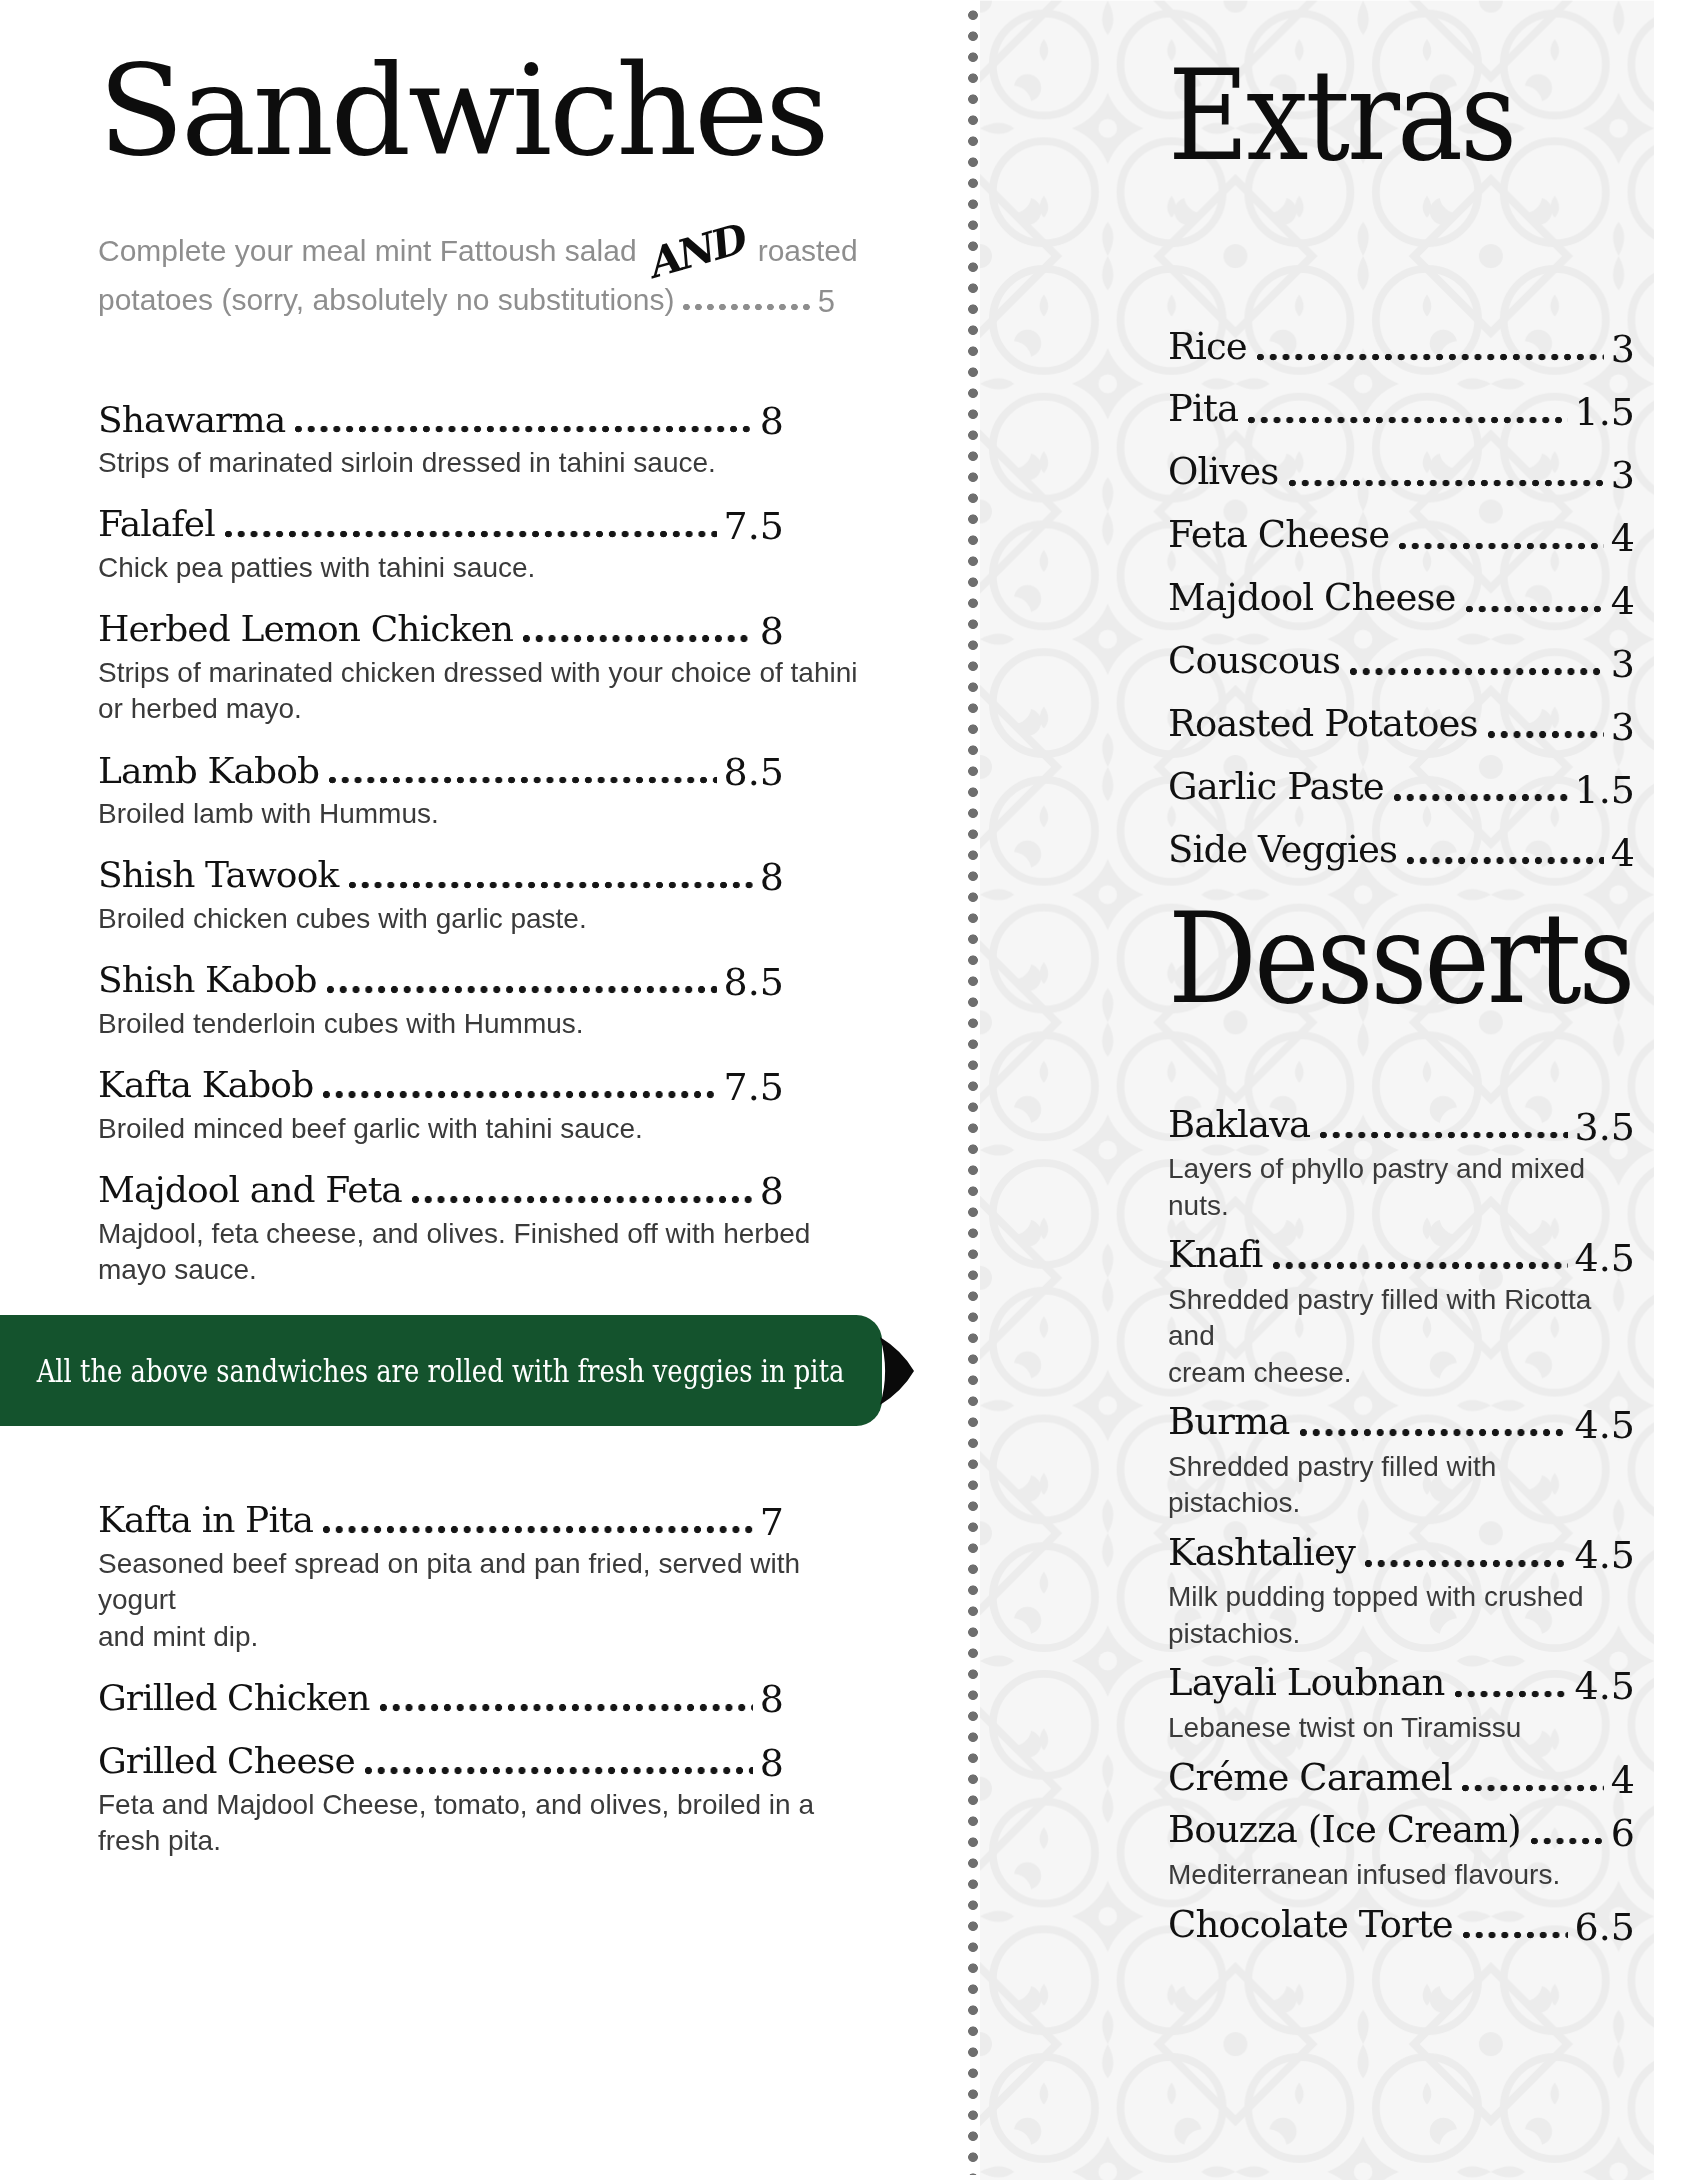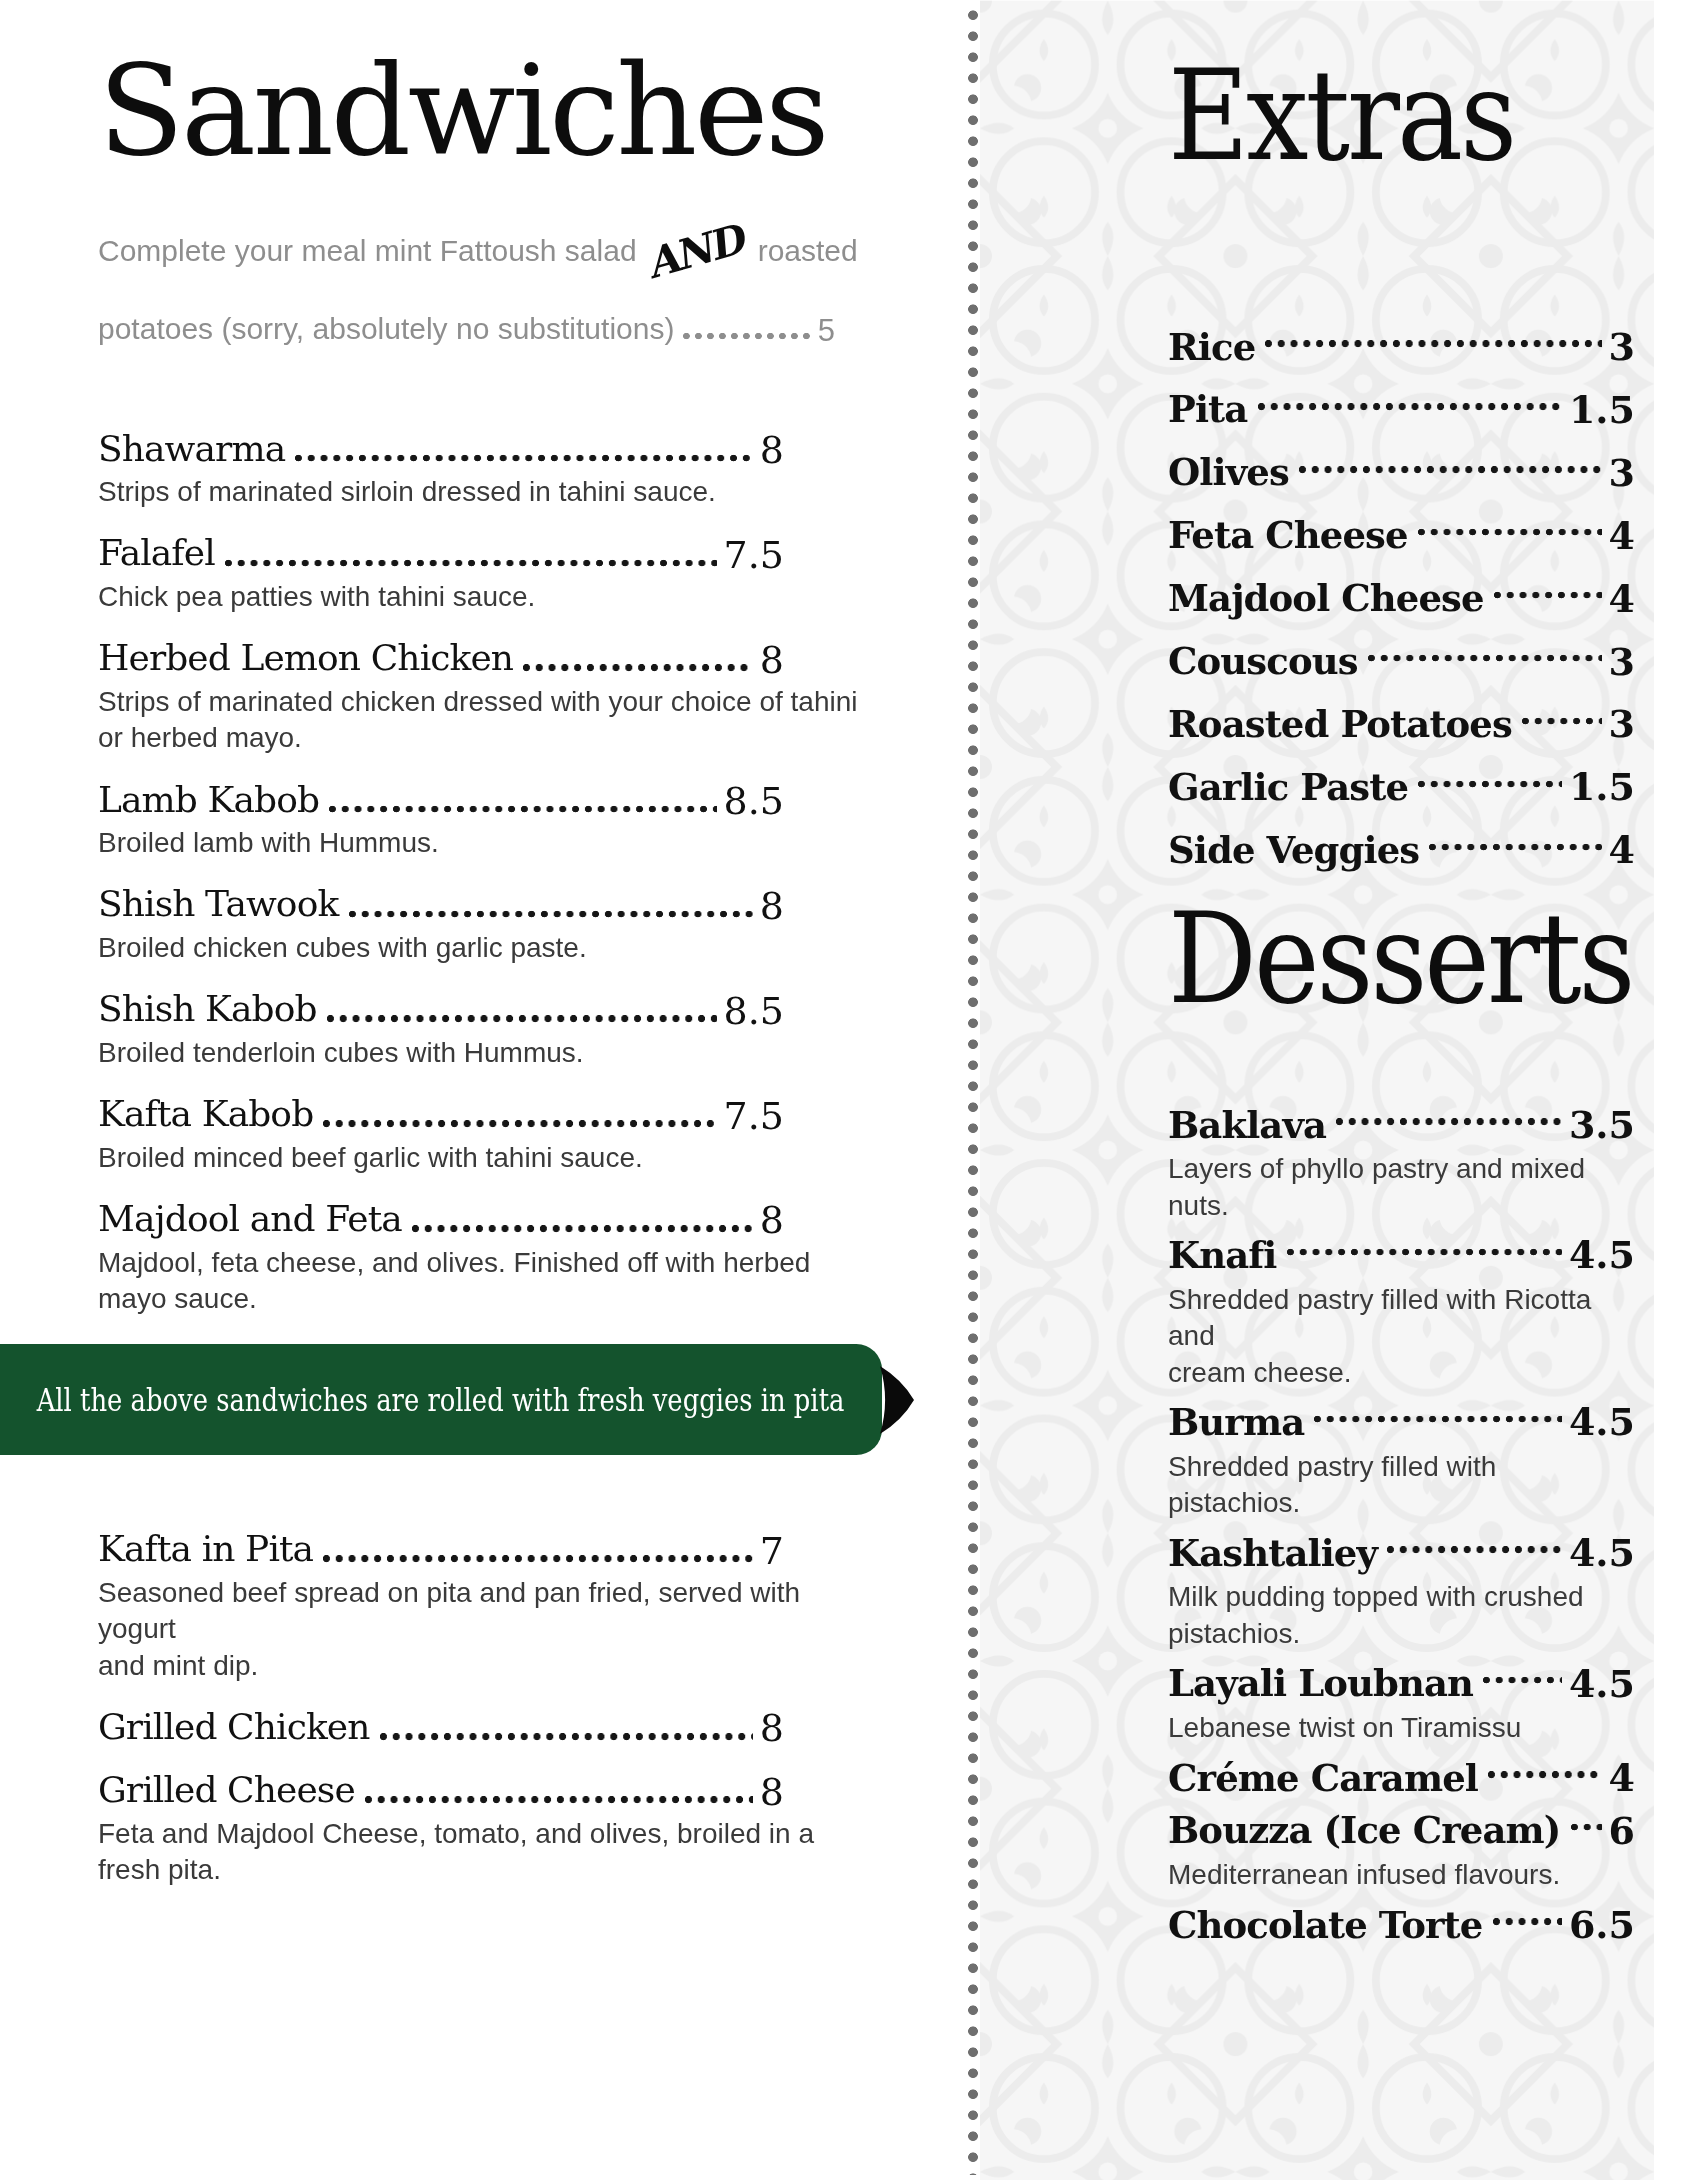--- a/index.html
+++ b/index.html
@@ -30,21 +30,21 @@
   .title.condense { transform:scaleX(0.88); transform-origin:left center; }
 
   
   .intro { margin-top:49px; color:#8e8e8e; font-size:30px; width:737px; }
   .intro-l1 { display:flex; align-items:center; white-space:nowrap; }
   .and-flourish {
     font-family:"DejaVu Serif", serif; font-style:italic; font-weight:bold;
     font-size:41px; color:#0d0d0d; display:inline-block;
     transform:rotate(-16deg); margin:0 12px; letter-spacing:-2.6px;
   }
-  .intro-l2 { display:flex; align-items:flex-end; margin-top:37px; }
+  .intro-l2 { display:flex; align-items:flex-end; margin-top:8px; }
   .intro-l2 .lead-gray {
     flex:1; height:8.5px; margin:0 5.1px 5.1px 8.5px;
     background-image: radial-gradient(circle at 3.4px 4.3px, #8e8e8e 3.1px, rgba(0,0,0,0) 3.7px);
     background-size:12px 8.5px; background-repeat:repeat-x;
   }
   .intro-price { color:#8e8e8e; font-size:31px; line-height:1; }
 
   
   .menu { margin-top:82px; }
   .menu-item { margin-bottom:22px; }
@@ -84,21 +84,21 @@
     font-size:32px; line-height:1.22; white-space:pre-line;
     transform:scaleX(0.85); transform-origin:left center;
   }
   .tip { position:absolute; top:50%; }
   .tip-right { right:-31.5px; transform:translateY(-50%); }
   .tip-left  { left:-31.5px;  transform:translateY(-50%) scaleX(-1); }
 
   
   .extras-list { margin-top:143px; }
   .extras-list .menu-item { margin-bottom:20.4px; }
-  .row-rt { display:flex; align-items:center; width:467px;font-weight:bold; }
+  .row-rt { display:flex; align-items:flex-end; width:467px; }
   .row-rt .iname { font-size:37px; }
 
   .desserts-title { margin-top:12px; }
   .desserts-list { margin-top:78px; }
   .desserts-list .menu-item, .desserts-list2 .menu-item { margin-bottom:10.2px; }
   .desserts-list .iname, .desserts-list2 .iname { font-size:37px; }
 </style>
 </head>
 <body>
 

